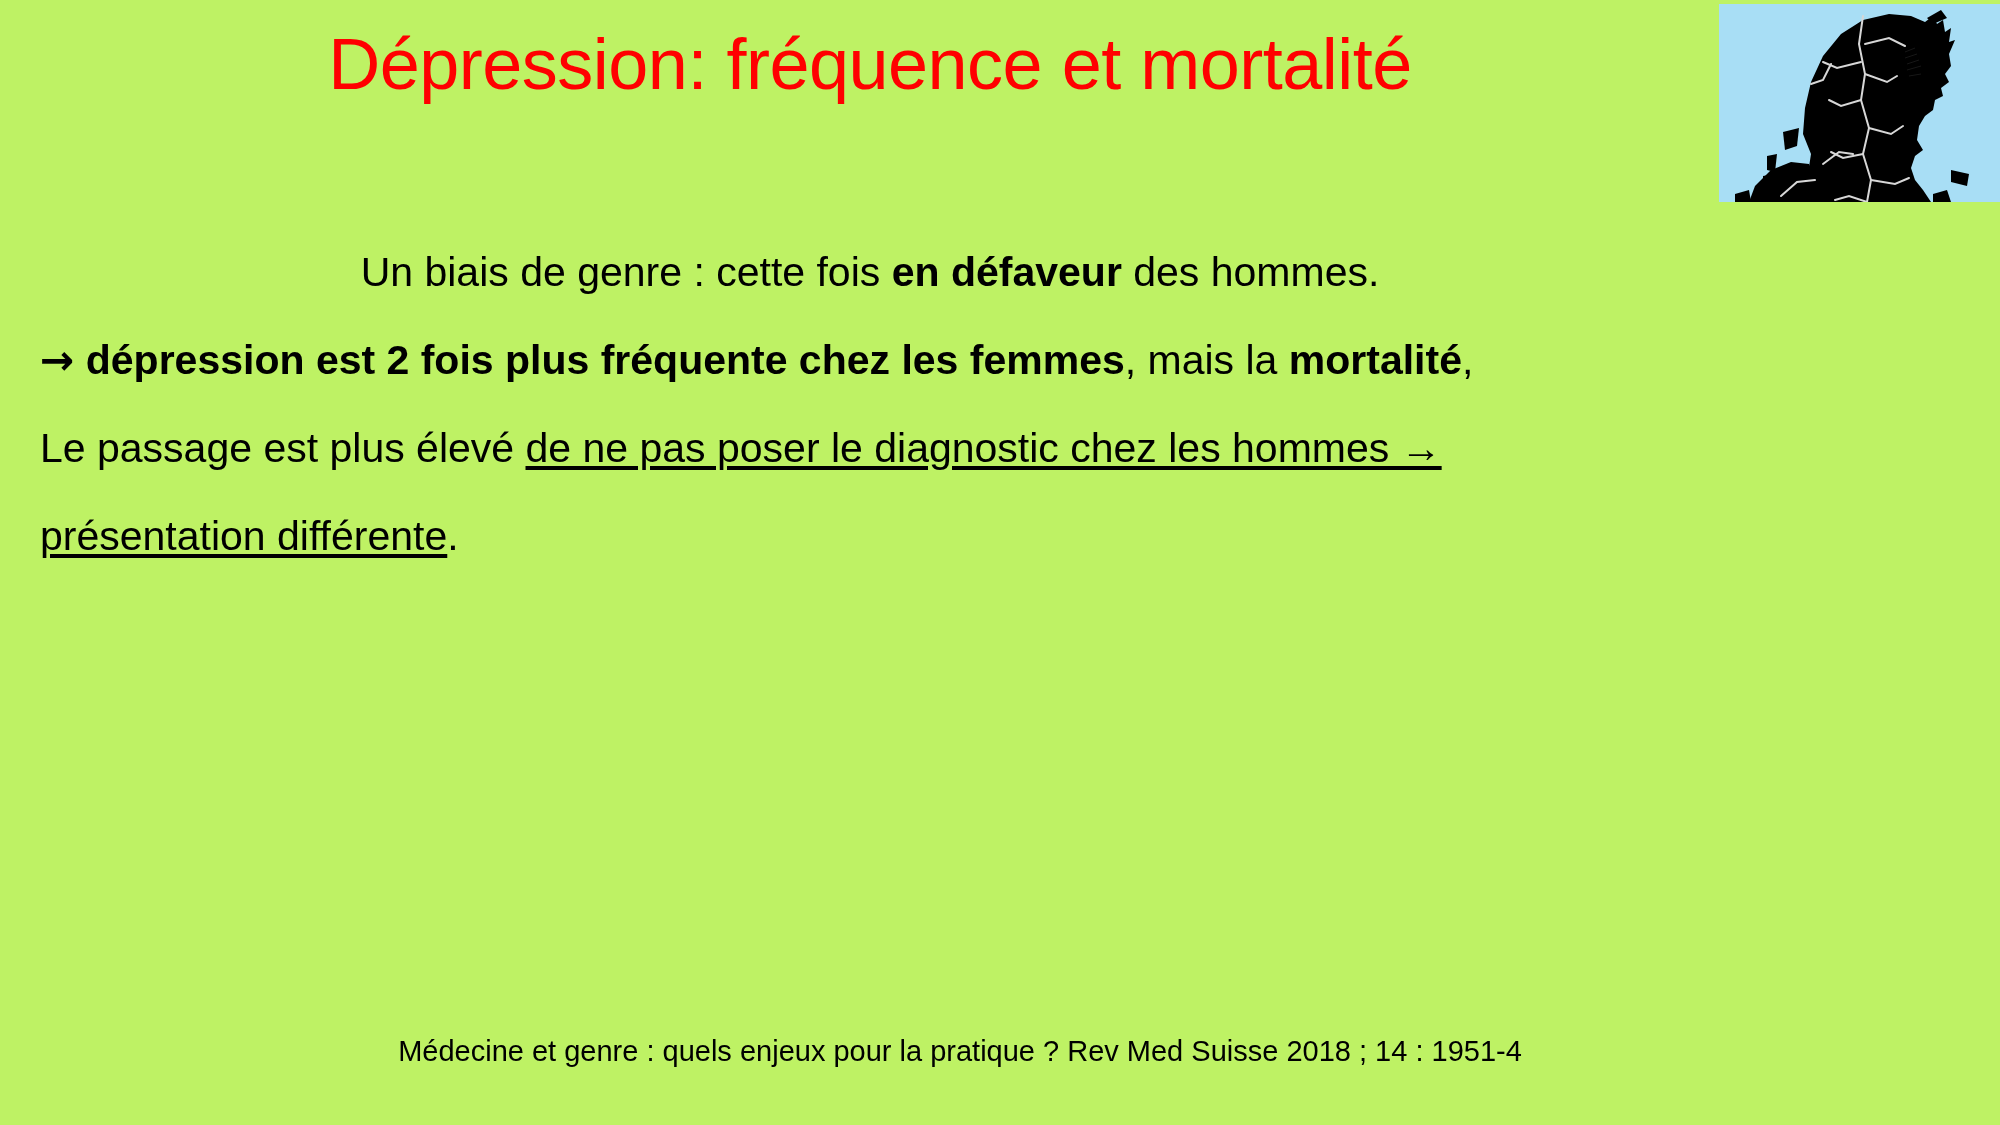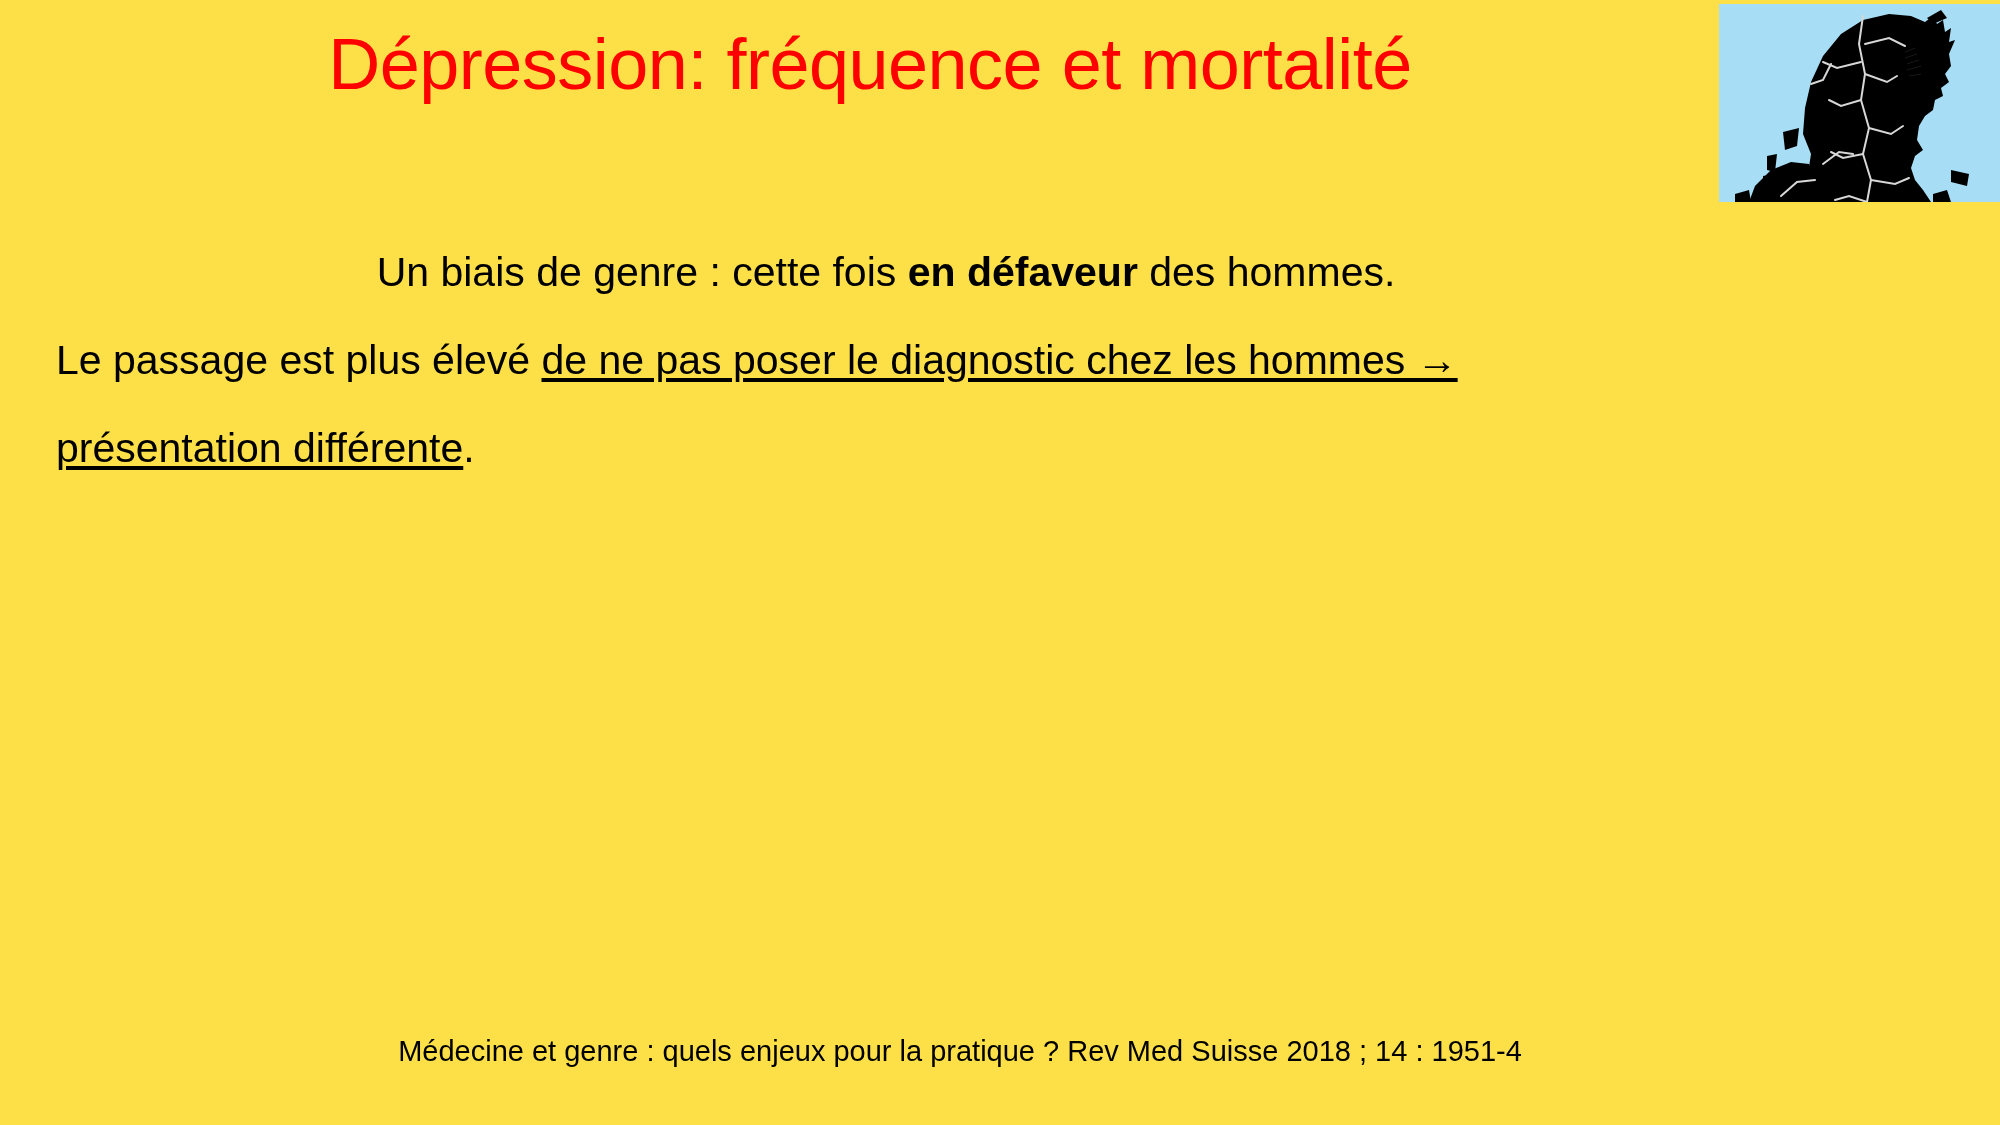--- a/index.html
+++ b/index.html
@@ -13,21 +13,21 @@
     position: relative;
     overflow: hidden;
     font-family: "Liberation Sans", sans-serif;
     color: #000000;
   }
 
   
   .slide {
     position: absolute;
     inset: 0;
-    background: #fde047;
+    background: #bef264;
   }
 
   
   .title {
     position: absolute;
     left: 0;
     top: 26px;
     width: 1740px;
     text-align: center;
     font-size: 72px;
@@ -50,21 +50,21 @@
   }
   .head-figure svg {
     display: block;
     width: 100%;
     height: 100%;
   }
 
   
   .body-block {
     position: absolute;
-    left: 56px;
+    left: 40px;
     top: 228px;
     width: 1860px;
     font-size: 41px;
     line-height: 1.0;
     color: #000000;
   }
   .line {
     font-size: 41px;
     line-height: 88px;
     height: 88px;
@@ -136,20 +136,23 @@
       </g>
     </svg>
   </div>
 
   <div class="body-block">
 
     <div class="line centered">
       <span>Un biais de genre : cette fois </span><b>en défaveur</b><span> des hommes.</span>
     </div>
 
+    <div class="line indent-arrow">
+      <b class="arrow">→</b><b> dépression est 2 fois plus fréquente chez les femmes</b><span>, mais la </span><b>mortalité</b><span>,</span>
+    </div>
 
 
 
     <div class="line">
       <span>Le passage est plus élevé </span><u class="underlined">de ne pas poser le diagnostic chez les hommes →</u>
     </div>
 
     <div class="line">
       <u class="underlined">présentation différente</u><span>.</span>
     </div>

